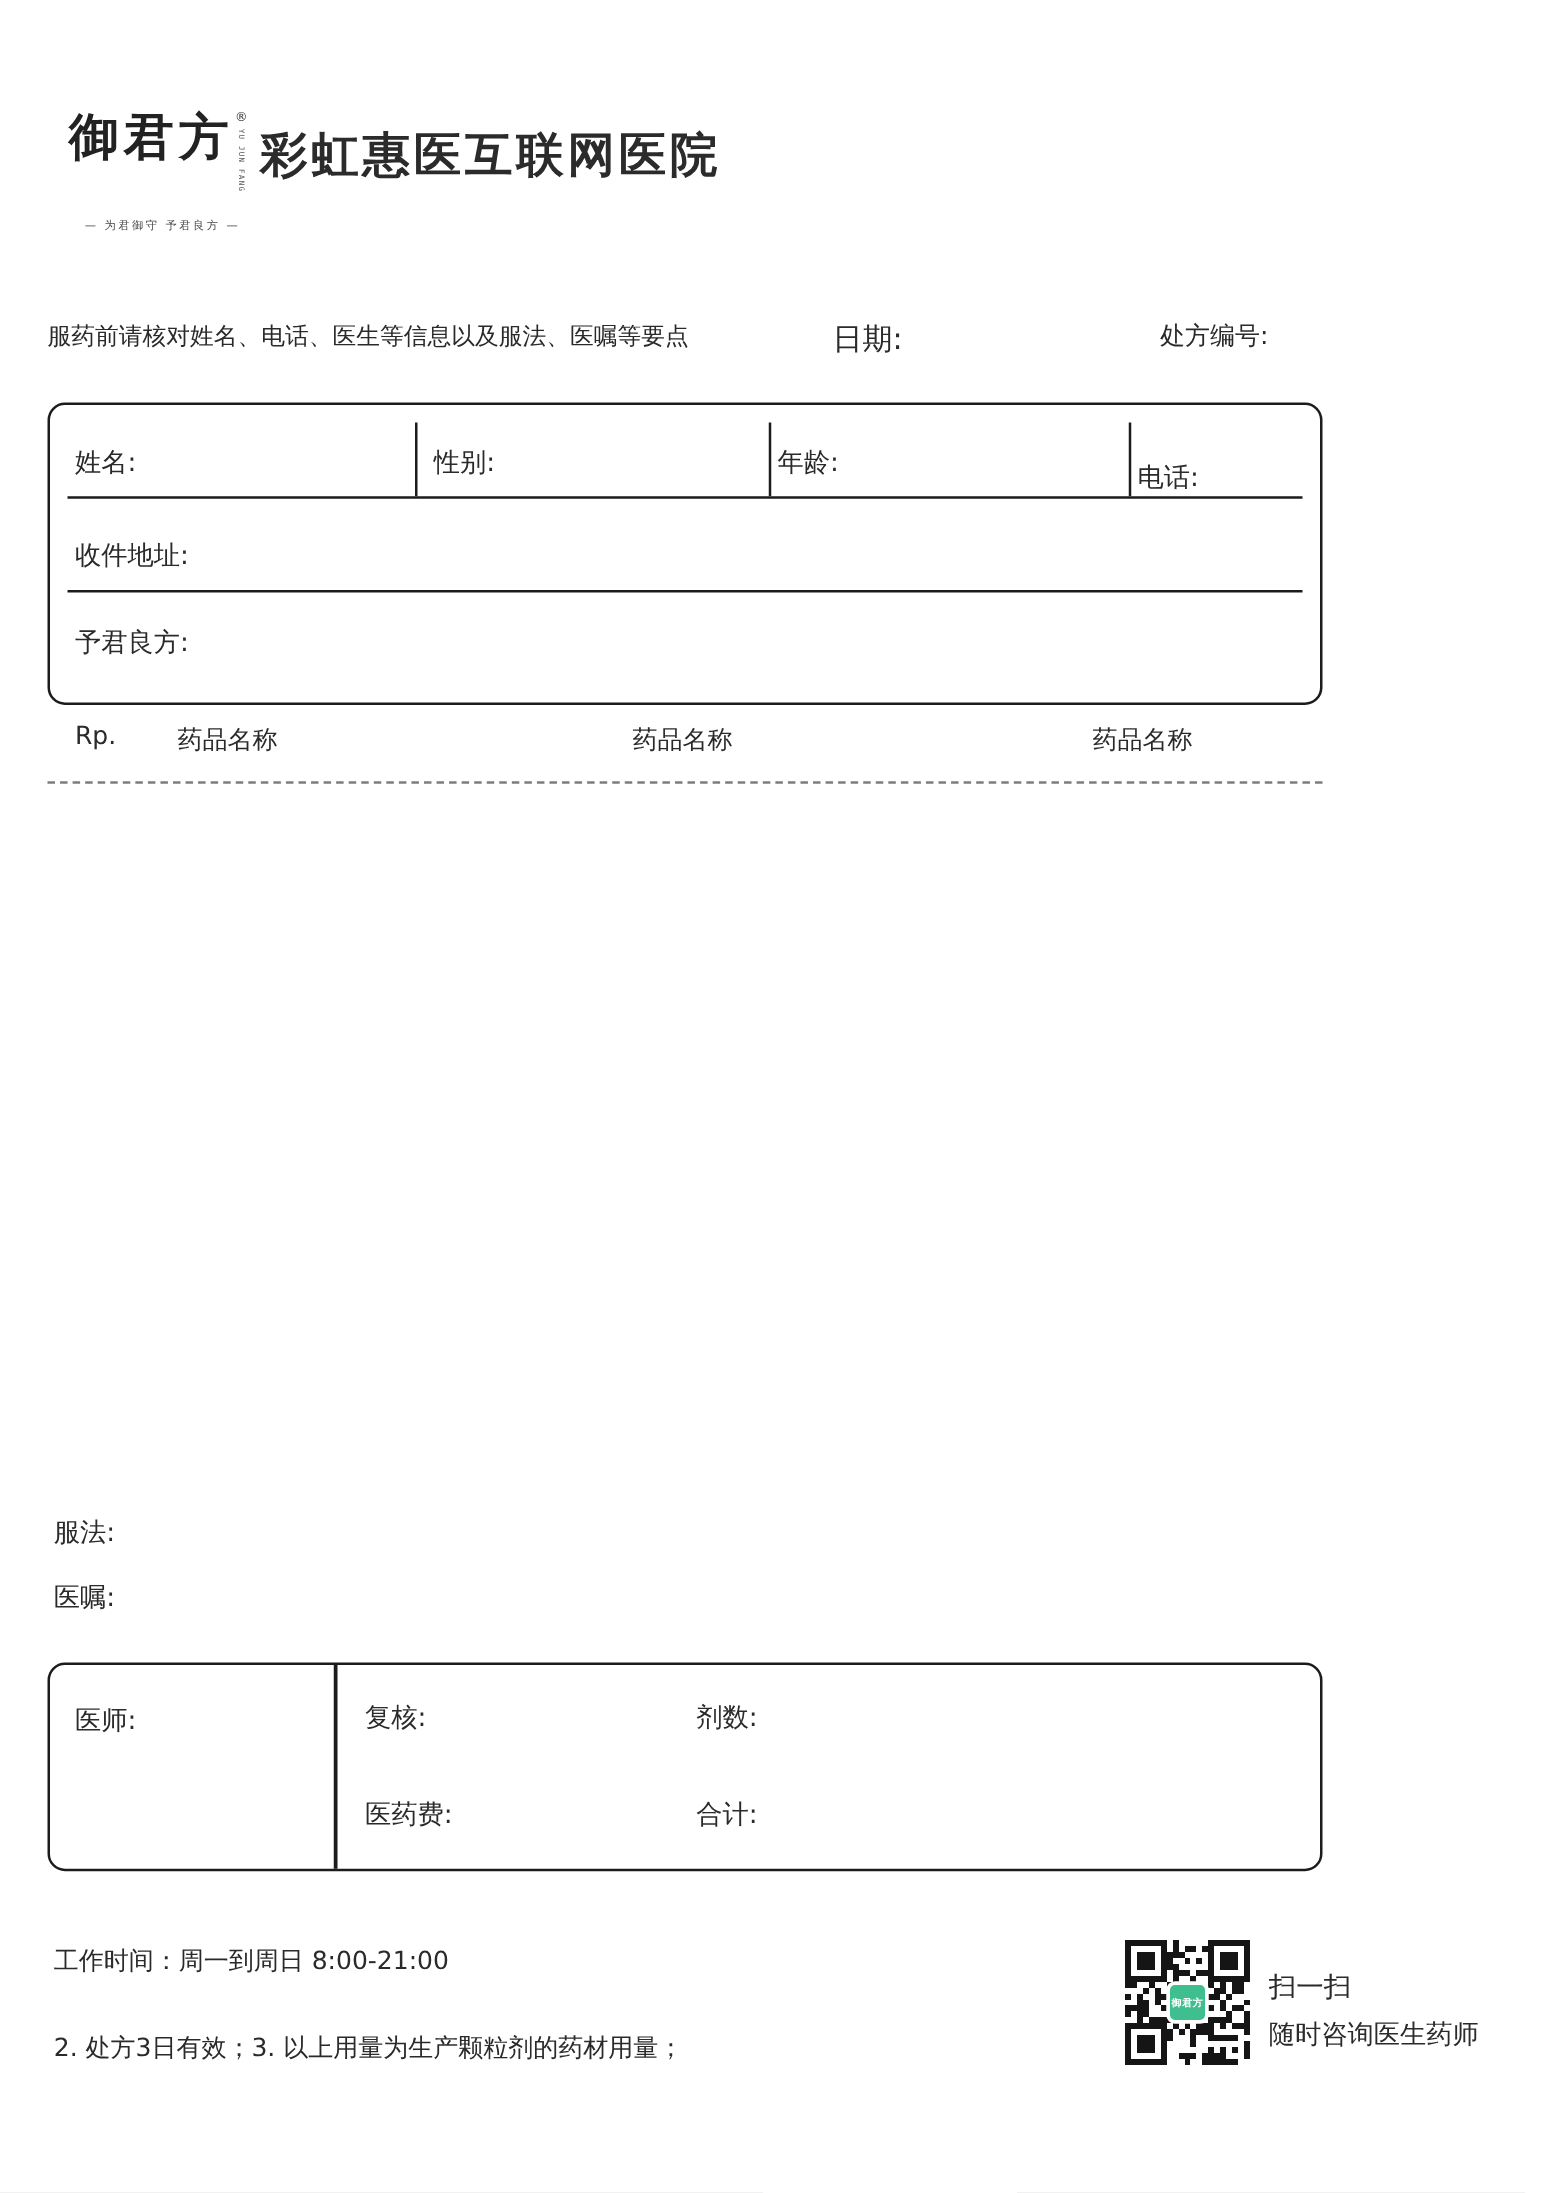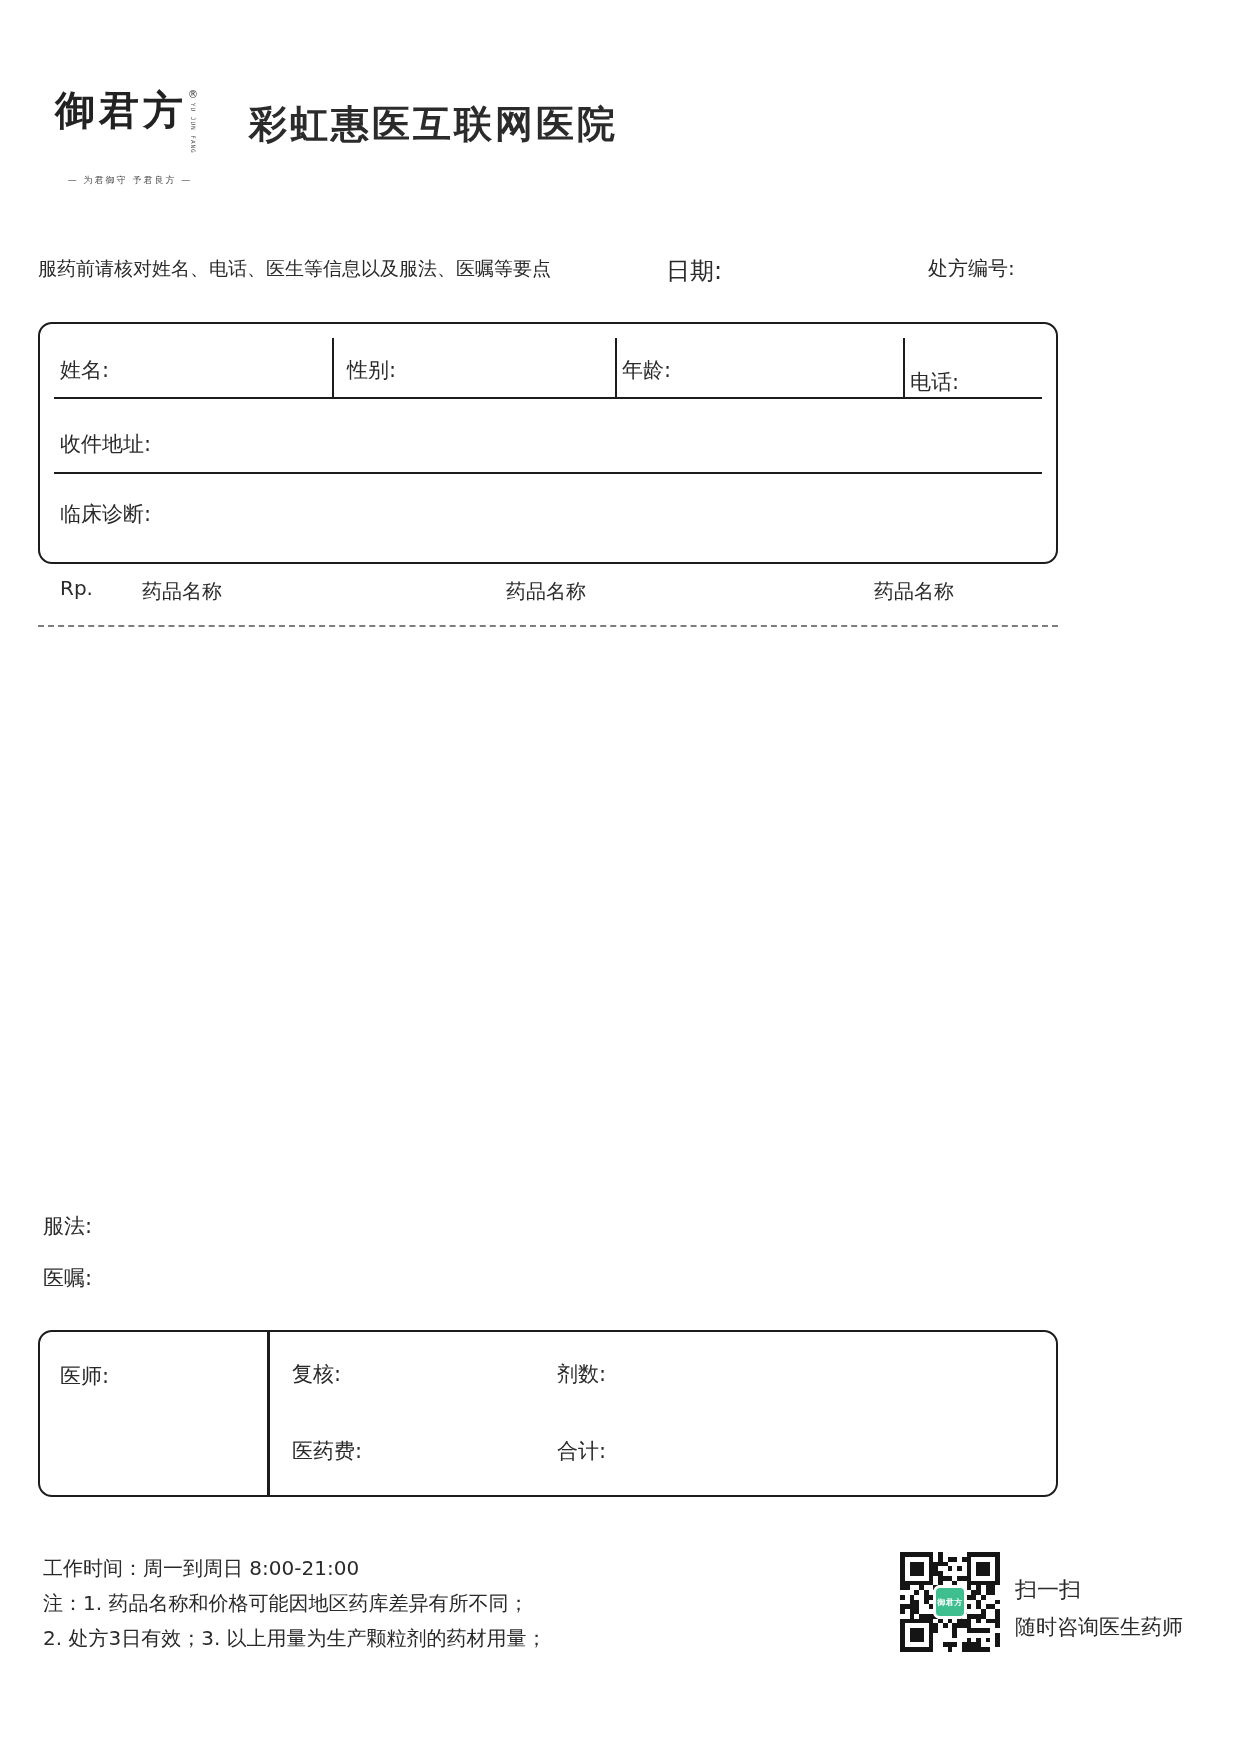--- a/index.html
+++ b/index.html
@@ -28,21 +28,21 @@
     writing-mode:vertical-rl;text-orientation:mixed;
     font-size:6px;letter-spacing:1px;color:#555;margin-top:3px;
     font-family:"DejaVu Sans Mono","Liberation Mono",monospace;
   }
   .brand-tagline{
     margin-top:20px;width:150px;text-align:center;
     font-size:9px;letter-spacing:2px;color:#4a4a4a;white-space:nowrap;
   }
   .hospital-name{
     left:208px;top:99px;
-    font-size:38px;font-weight:800;letter-spacing:3px;color:#2b2b2b;margin-left:41px;
+    font-size:38px;font-weight:800;letter-spacing:3px;color:#2b2b2b;
   }
 
   
   .notice{left:38px;top:256px;font-size:19px;}
   .date-label{left:666px;top:255px;font-size:24px;}
   .rx-label{left:928px;top:255px;font-size:20px;}
 
   
   .box{
     border:2.5px solid #1c1c1c;border-radius:14px;
@@ -113,21 +113,21 @@
     <span class="abs field-label" style="left:20px;top:32px;">姓名:</span>
     <span class="vdiv" style="left:292px;top:14px;height:59px;"></span>
     <span class="abs field-label" style="left:307px;top:32px;text-align:center;">性别:</span>
     <span class="vdiv" style="left:575px;top:14px;height:59px;"></span>
     <span class="abs field-label" style="left:582px;top:32px;">年龄:</span>
     <span class="vdiv" style="left:863px;top:14px;height:59px;"></span>
     <span class="abs field-label" style="left:870px;top:44px;">电话:</span>
     <span class="hline" style="top:73px;"></span>
     <span class="abs field-label" style="left:20px;top:106px;">收件地址:</span>
     <span class="hline" style="top:148px;"></span>
-    <span class="abs field-label" style="left:20px;top:176px;">临床诊断:</span>
+    <span class="abs field-label" style="left:20px;top:176px;">予君良方:</span>
   </div>
 
   <span class="abs rp">Rp.</span>
   <span class="abs col1">药品名称</span>
   <span class="abs col2">药品名称</span>
   <span class="abs col3">药品名称</span>
   <div class="abs dashed"></div>
 
   <span class="abs usage">服法:</span>
   <span class="abs advice">医嘱:</span>
@@ -135,21 +135,20 @@
   <div class="abs box sign-box">
     <span class="abs field-label" style="left:20px;top:30px;">医师:</span>
     <span class="sign-vdiv"></span>
     <span class="abs field-label" style="left:252px;top:28px;">复核:</span>
     <span class="abs field-label" style="left:517px;top:28px;">剂数:</span>
     <span class="abs field-label" style="left:252px;top:105px;">医药费:</span>
     <span class="abs field-label" style="left:517px;top:105px;">合计:</span>
   </div>
 
   <div class="abs ft1">工作时间：周一到周日 8:00-21:00</div>
-  <div class="abs ft2">注：1. 药品名称和价格可能因地区药库差异有所不同；</div>
   <div class="abs ft3">2. 处方3日有效；3. 以上用量为生产颗粒剂的药材用量；</div>
 
   <div class="abs qr">
     <svg viewBox="0 0 21 21" shape-rendering="crispEdges" aria-hidden="true">
         <g fill="#151515">
           <rect x="8" y="0" width="1" height="1"></rect>
           <rect x="8" y="1" width="1" height="1"></rect>
           <rect x="10" y="1" width="1" height="1"></rect>
           <rect x="11" y="1" width="1" height="1"></rect>
           <rect x="13" y="1" width="1" height="1"></rect>

